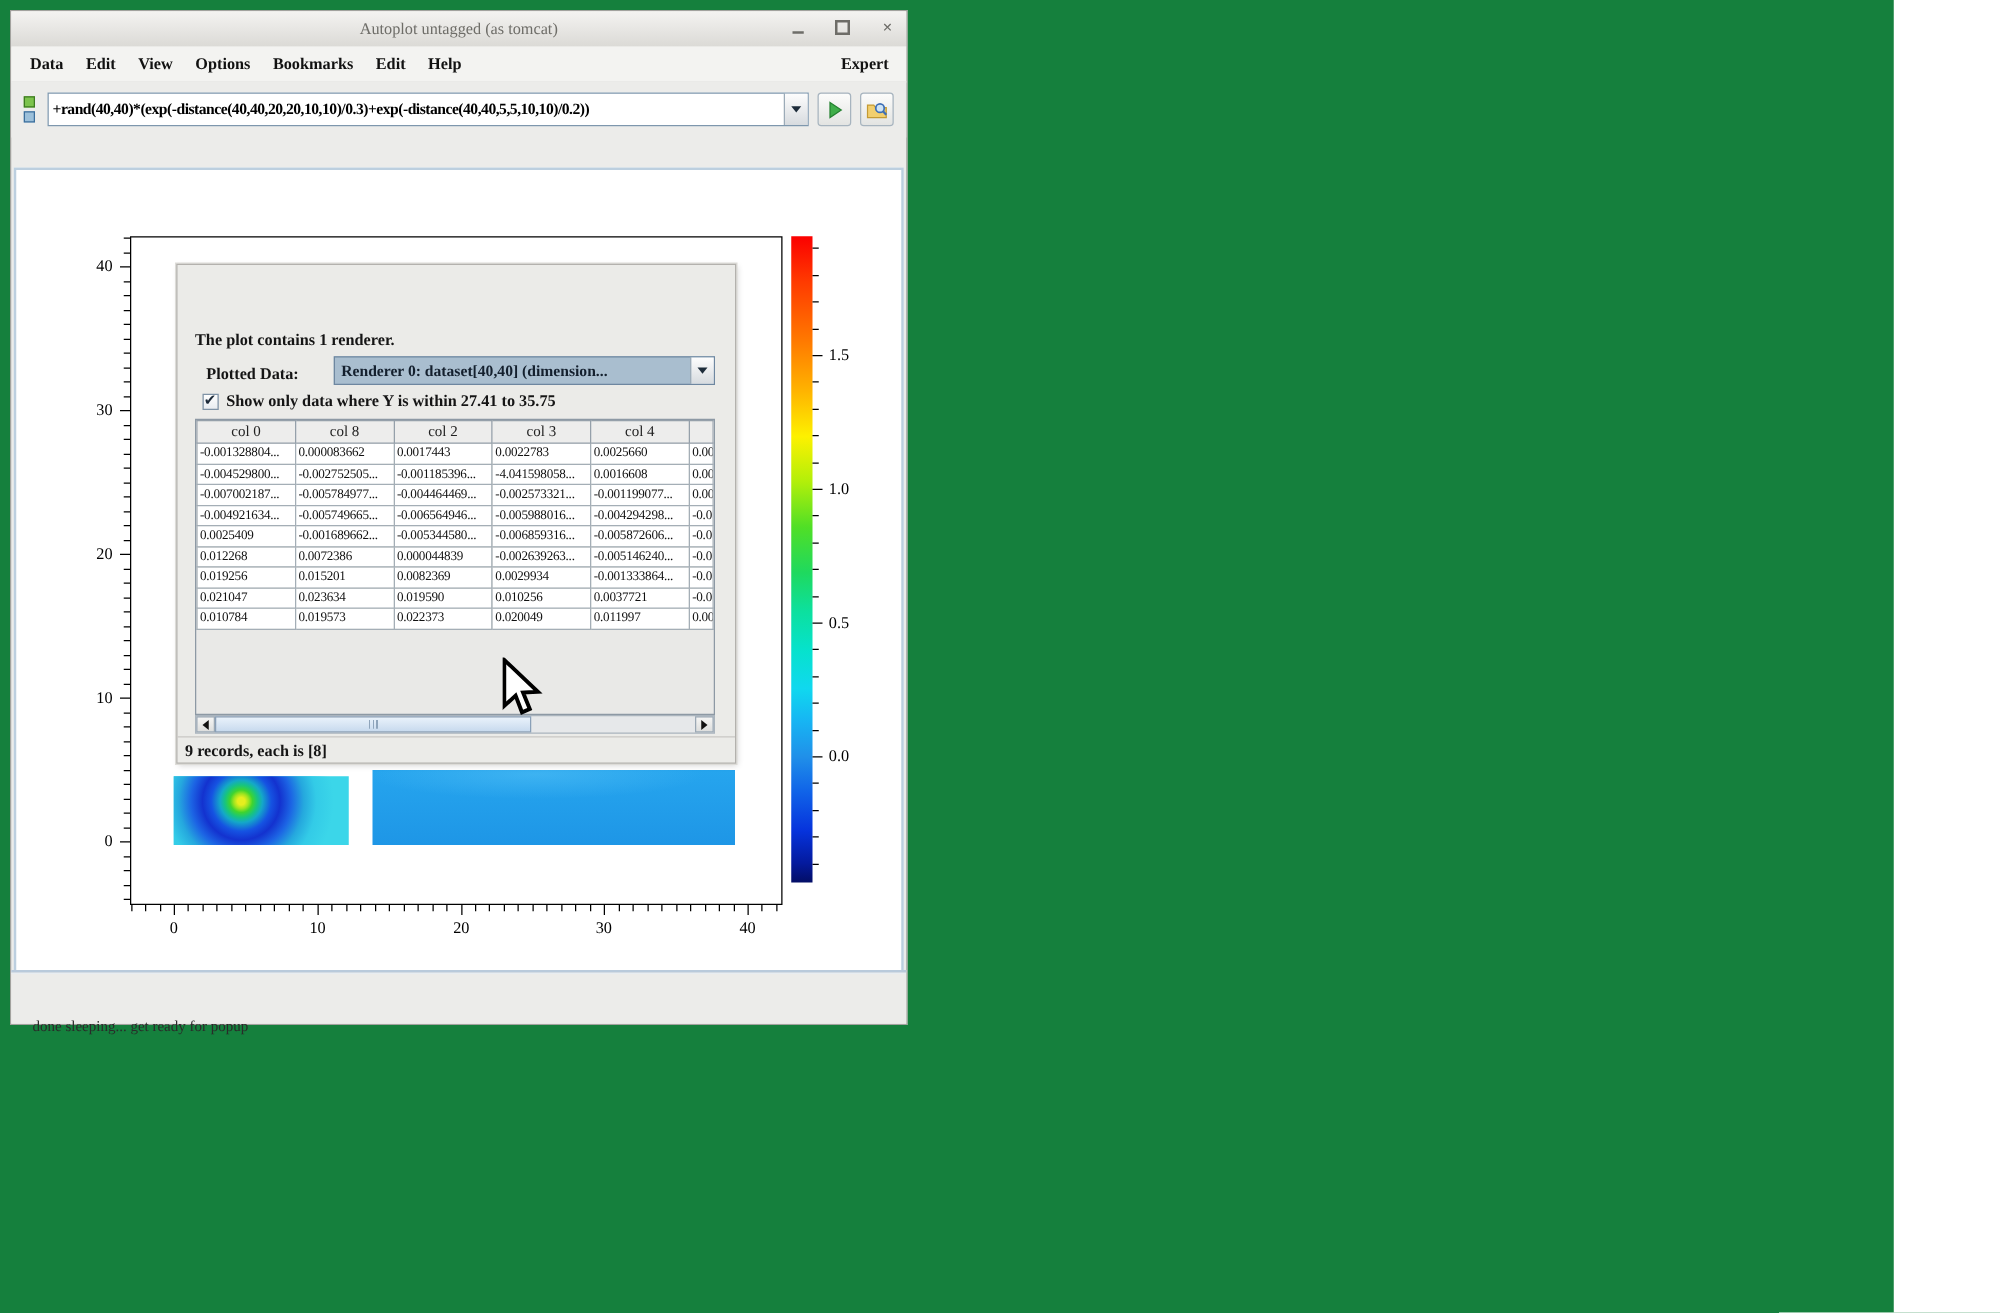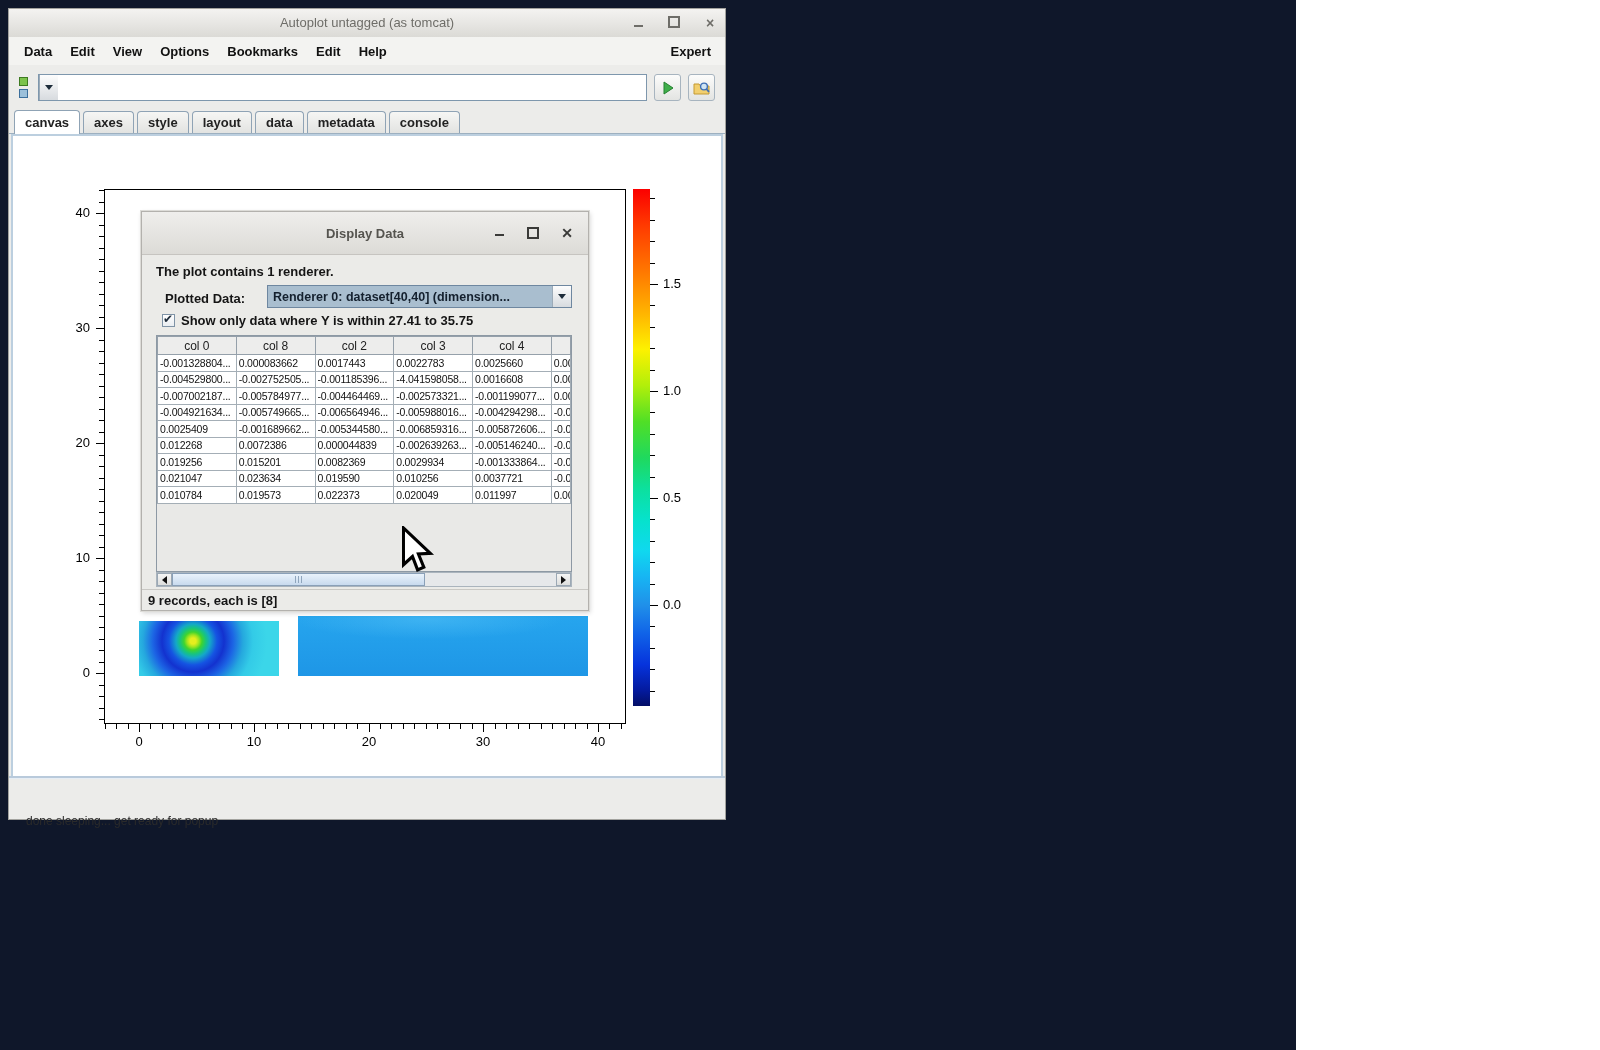--- a/index.html
+++ b/index.html
@@ -1,17 +1,17 @@
 <!DOCTYPE html>
 <html><head>
 <meta charset="utf-8">
 <style>
   html,body{margin:0;padding:0;background:#fff;}
-  .stage{position:relative;width:1296px;height:1050px;background:#0f172a;overflow:hidden;
-         font-family:Liberation Sans, sans-serif;}
+  .stage{position:relative;width:1515px;height:1050px;background:#15803d;overflow:hidden;
+         font-family:Liberation Serif, serif;}
   .app-window{position:absolute;left:8px;top:8px;width:718px;height:812px;
               background:#ececea;border:1px solid #a2a29e;box-sizing:border-box;}
   
   .titlebar{position:absolute;left:0;top:0;right:0;height:28px;
             background:linear-gradient(#f4f3f1,#dbdad6);border-bottom:1px solid #c4c3bf;}
   .win-title{position:absolute;left:0;right:0;top:6px;text-align:center;
              font-size:13px;color:#6e6d68;}
   .win-controls{position:absolute;right:8px;top:0;height:28px;display:flex;align-items:center;gap:22px;}
   .wc{width:14px;height:14px;display:flex;align-items:flex-end;justify-content:center;cursor:default;}
   .glyph-min{width:9px;height:2px;background:#6e6d68;margin-bottom:3px;}
@@ -152,47 +152,39 @@
         </span>
       <span class="menu-expert">Expert</span>
     </div>
 
     <div class="uribar">
       <span class="ds-icon">
           <i class="sq-green"></i>
           <i class="sq-blue"></i>
         </span>
       <div class="uri-combo">
+        <span class="uri-text">+rand(40,40)*(exp(-distance(40,40,20,20,10,10)/0.3)+exp(-distance(40,40,5,5,10,10)/0.2))</span>
         <span class="combo-btn">
             <i class="tri-down"></i>
           </span>
       </div>
       <button class="tool-btn">
         <svg width="16" height="16" viewBox="0 0 16 16">
           <polygon points="4,2 13,8 4,14" fill="#3fae4a" stroke="#258130" stroke-width="1"></polygon>
         </svg>
       </button>
       <button class="tool-btn">
         <svg width="18" height="16" viewBox="0 0 18 16">
           <path d="M1,4 L6,4 L7.5,6 L16,6 L16,14 L1,14 Z" fill="#f2cf6e" stroke="#c49a33" stroke-width="1"></path>
           <circle cx="11" cy="6.5" r="3.4" fill="#cfe4f4" stroke="#3f6fb5" stroke-width="1.4"></circle>
           <line x1="13.4" y1="9" x2="16" y2="11.8" stroke="#3f6fb5" stroke-width="1.8"></line>
         </svg>
       </button>
     </div>
 
-    <div class="tabbar">
-        <span class="tab active">canvas</span>
-        <span class="tab">axes</span>
-        <span class="tab">style</span>
-        <span class="tab">layout</span>
-        <span class="tab">data</span>
-        <span class="tab">metadata</span>
-        <span class="tab">console</span>
-      </div>
 
     <div class="canvas-area"></div>
 
     <div id="plot-layer">
       <div class="plot-box"></div>
       <div class="heat-left"></div>
       <div class="heat-right"></div>
       <div class="colorbar"></div>
     <div class="tickmark" style="left: 96px; top: 715px; width: 1px; height: 5px;"></div>
         <div class="tickmark" style="left: 107px; top: 715px; width: 1px; height: 5px;"></div>
@@ -321,34 +313,20 @@
         <div class="tickmark" style="left: 641px; top: 232px; width: 5px; height: 1px;"></div>
         <div class="tickmark" style="left: 641px; top: 211px; width: 5px; height: 1px;"></div>
         <div class="tickmark" style="left: 641px; top: 189px; width: 5px; height: 1px;"></div>
         <div class="axis-label" style="left: 654px; top: 588px;">0.0</div>
         <div class="axis-label" style="left: 654px; top: 481px;">0.5</div>
         <div class="axis-label" style="left: 654px; top: 374px;">1.0</div>
         <div class="axis-label" style="left: 654px; top: 267px;">1.5</div>
       </div>
 
     <div class="dialog">
-      <div class="dlg-title">
-        <span class="dlg-title-text">Display Data</span>
-        <span class="dlg-controls">
-          <span class="wc">
-              <span class="glyph-min"></span>
-            </span>
-          <span class="wc">
-              <span class="glyph-max"></span>
-            </span>
-          <span class="wc">
-              <span class="glyph-x">✕</span>
-            </span>
-        </span>
-      </div>
 
       <div class="dlg-line1">The plot contains 1 renderer.</div>
       <div class="dlg-label">Plotted Data:</div>
       <div class="dlg-combo">
         <span class="dlg-combo-text">Renderer 0: dataset[40,40] (dimension...</span>
         <span class="combo-btn">
             <i class="tri-down"></i>
           </span>
       </div>
 

